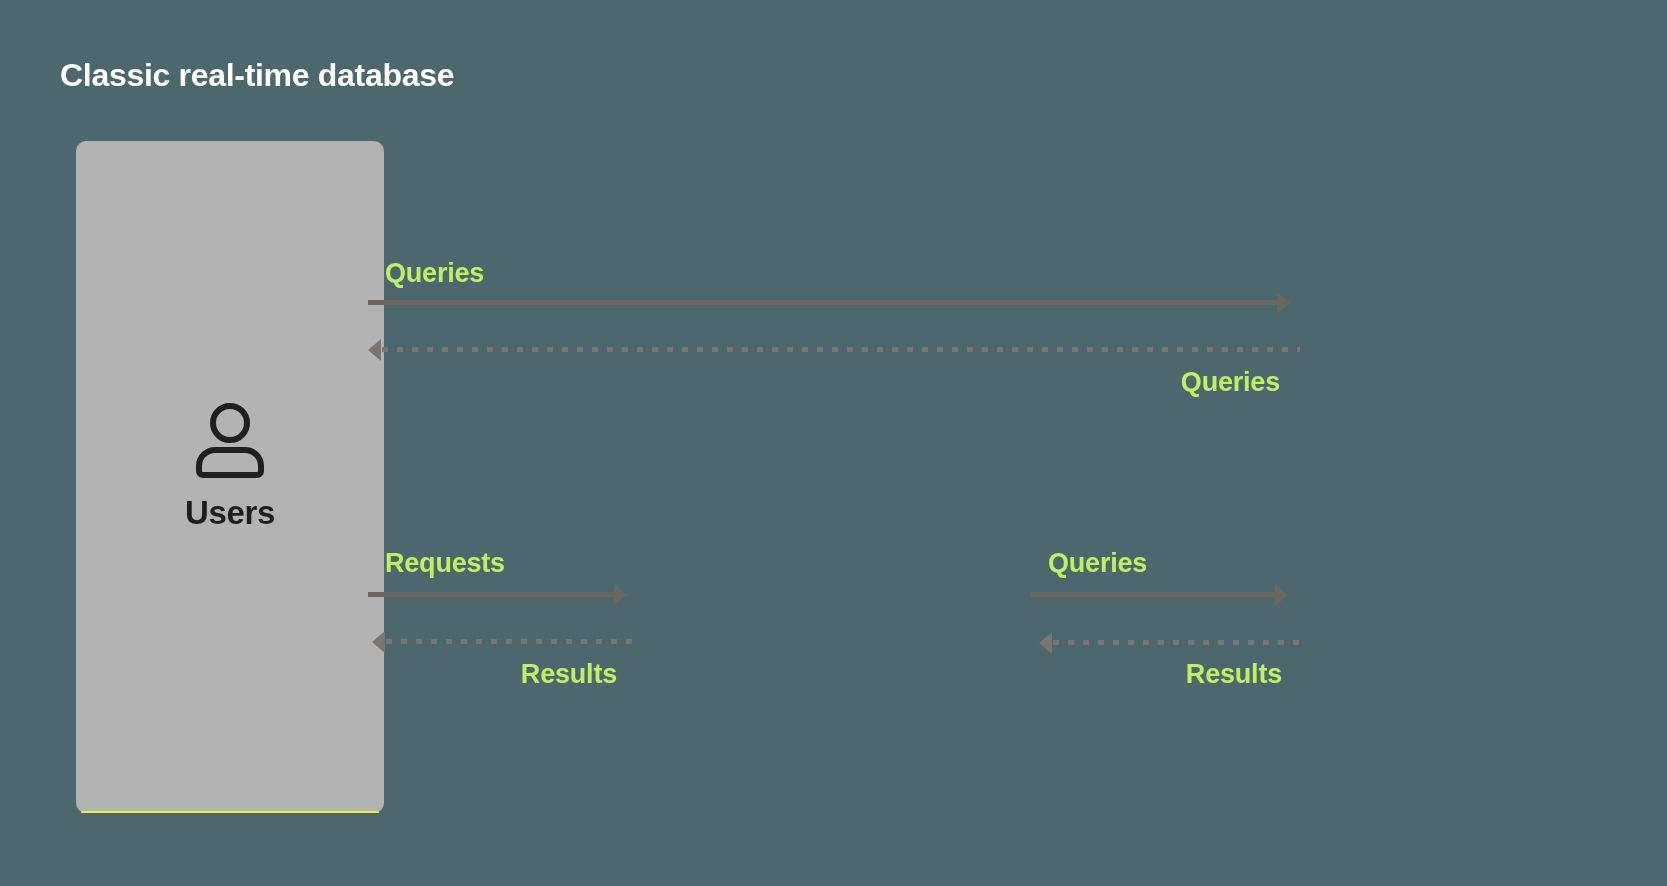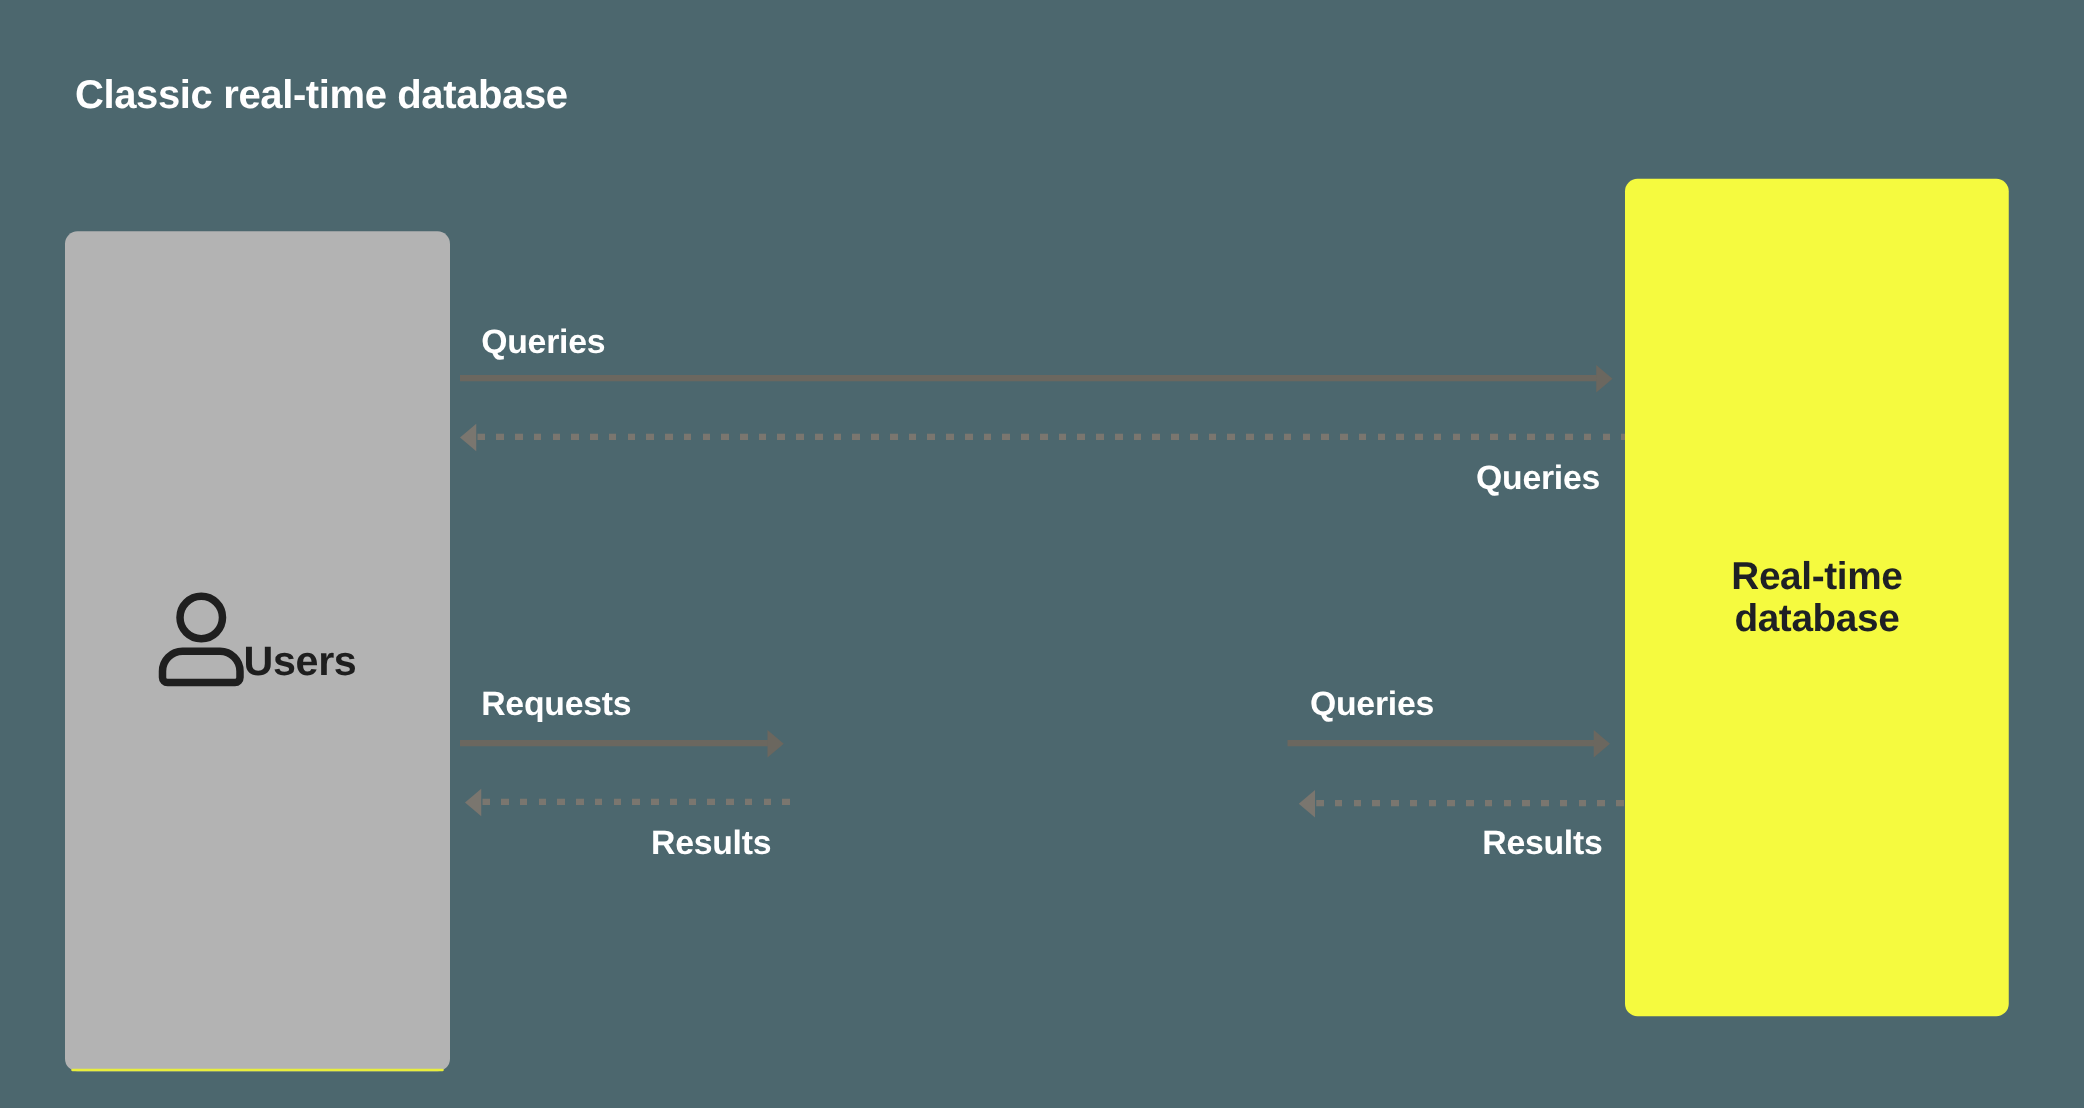--- a/index.html
+++ b/index.html
@@ -24,30 +24,29 @@
     font-weight: 700;
     letter-spacing: -0.3px;
     color: #FFFFFF;
   }
   
   .node {
     position: absolute;
     border-radius: 10px;
   }
   .node-users {
-    left: 52px;
+    left: 76px;
     top: 141px;
     width: 308px;
     height: 672px;
     background: #B3B3B3;
     display: flex;
-    flex-direction: row;
+    flex-direction: column;
     align-items: center;
     justify-content: center;
-    margin-top: 44px;
   }
   .node-users::after {
     content: "";
     position: absolute;
     left: 5px;
     right: 5px;
     bottom: 0;
     height: 2px;
     background: #E8EE3C;
     border-radius: 2px;
@@ -128,43 +127,40 @@
     border-top: 11px solid transparent;
     border-bottom: 11px solid transparent;
   }
   .arrow-head.right { border-left: 13px solid #6B675F; }
   .arrow-head.left  { border-right: 13px solid #7A766F; }
   .edge-label {
     position: absolute;
     font-size: 27px;
     font-weight: 600;
     letter-spacing: -0.2px;
-    color: #ffffff;
+    color: #bef264;
     white-space: nowrap;
   }
 </style>
 </head>
 <body>
 
 <div id="canvas">
 
   <div class="page-title">Classic real-time database</div>
 
   <div class="node node-users">
     <div class="user-icon">
       <div class="head"></div>
       <div class="body"></div>
     </div>
     <div class="users-label">Users</div>
   </div>
 
 
-  <div class="node node-database">
-    <div class="database-label">Real-time database</div>
-  </div>
 
   <div>
     <div class="edge-line solid" style="left:368px; top:300px; width:910px;"></div>
     <div class="arrow-head right" style="left:1277px; top:292px;"></div>
     <div class="edge-label" style="left:385px; top:258px;">Queries</div>
   </div>
 
   <div>
     <div class="edge-line dashed" style="left:382px; top:347px; width:918px;"></div>
     <div class="arrow-head left" style="left:368px; top:339px;"></div>

